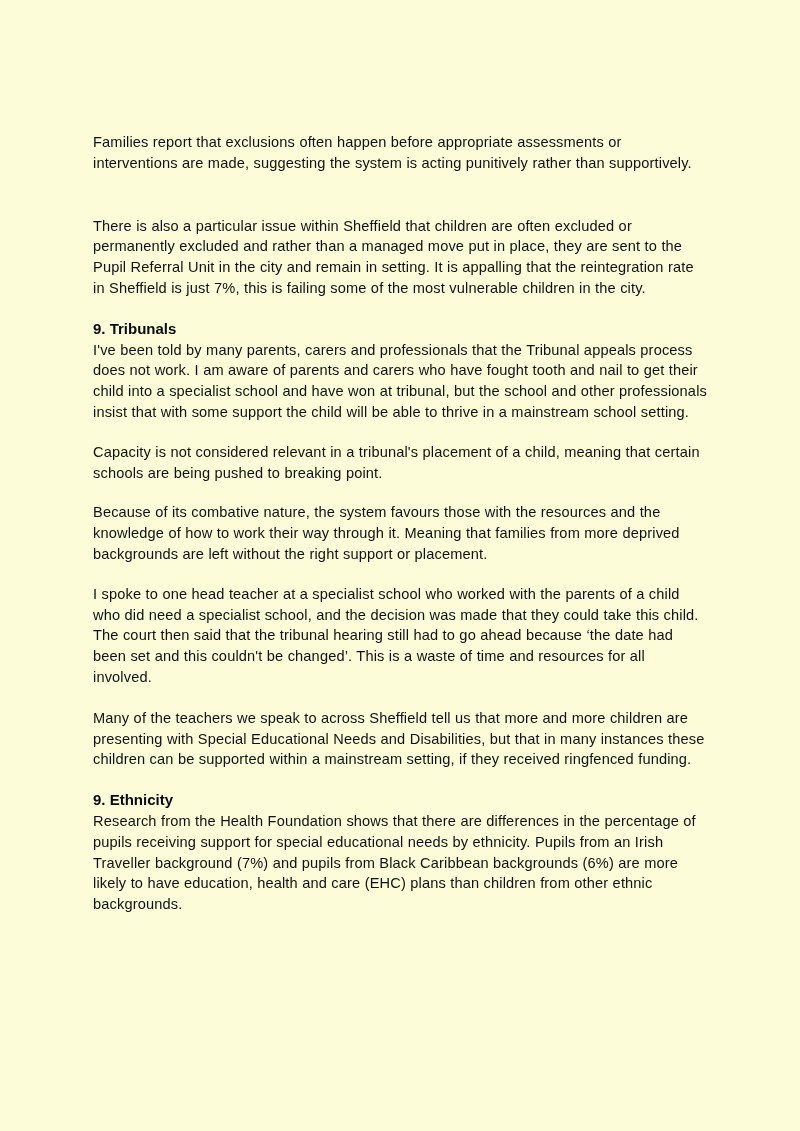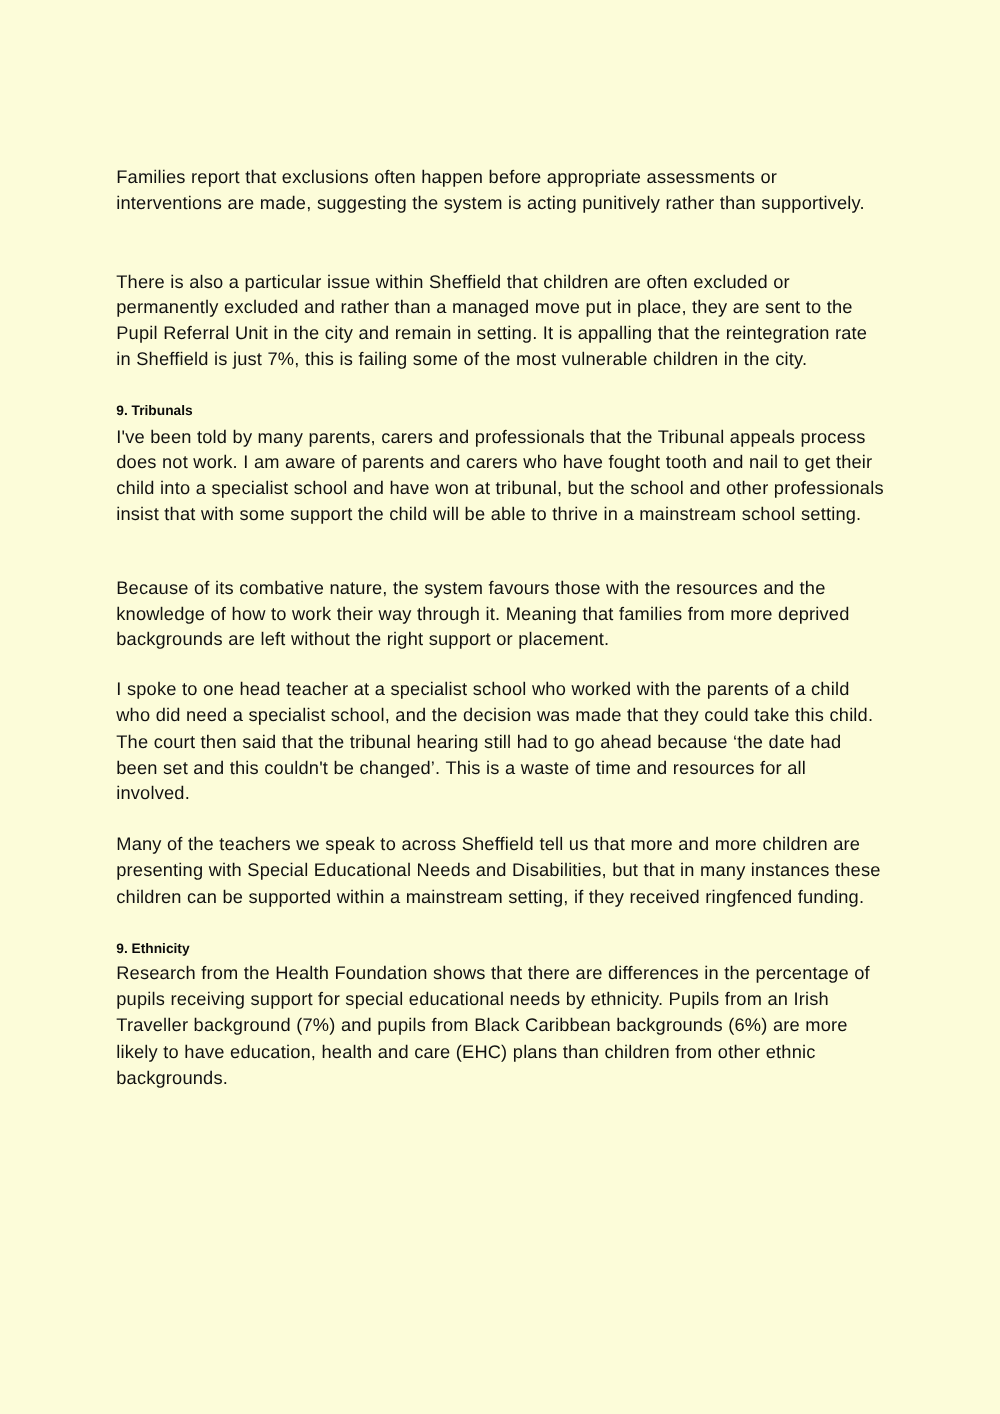--- a/index.html
+++ b/index.html
@@ -35,21 +35,21 @@
     word-spacing: 0.01em;
     margin: 0;
     text-align: left;
     color: #111111;
     -webkit-font-smoothing: antialiased;
   }
   .gap-xl { height: 42px; }
   .gap-lg { height: 20px; }
   .gap-md { height: 19px; }
   .heading {
-    font-size: 11px;
+    font-size: 15px;
     line-height: 20.8px;
     font-weight: bold;
     margin: 0;
     color: #0a0a0a;
   }
   .section { margin: 0; padding: 0; }
 </style>
 </head>
 <body style="background: rgb(252, 252, 217); color: rgb(17, 17, 17);">
 
@@ -63,20 +63,21 @@
     <p class="para">There is also a particular issue within Sheffield that children are often excluded or permanently excluded and rather than a managed move put in place, they are sent to the Pupil Referral Unit in the city and remain in setting. It is appalling that the reintegration rate in Sheffield is just 7%, this is failing some of the most vulnerable children in the city.</p>
 
     <div class="gap-lg"></div>
 
     <div class="section">
       <h2 class="heading">9. Tribunals</h2>
       <p class="para">I've been told by many parents, carers and professionals that the Tribunal appeals process does not work. I am aware of parents and carers who have fought tooth and nail to get their child into a specialist school and have won at tribunal, but the school and other professionals insist that with some support the child will be able to thrive in a mainstream school setting.</p>
 
       <div class="gap-md"></div>
 
+      <p class="para">Capacity is not considered relevant in a tribunal's placement of a child, meaning that certain schools are being pushed to breaking point.</p>
 
       <div class="gap-md"></div>
 
       <p class="para">Because of its combative nature, the system favours those with the resources and the knowledge of how to work their way through it. Meaning that families from more deprived backgrounds are left without the right support or placement.</p>
 
       <div class="gap-md"></div>
 
       <p class="para">I spoke to one head teacher at a specialist school who worked with the parents of a child who did need a specialist school, and the decision was made that they could take this child. The court then said that the tribunal hearing still had to go ahead because ‘the date had been set and this couldn't be changed’. This is a waste of time and resources for all involved.</p>
     </div>
 

